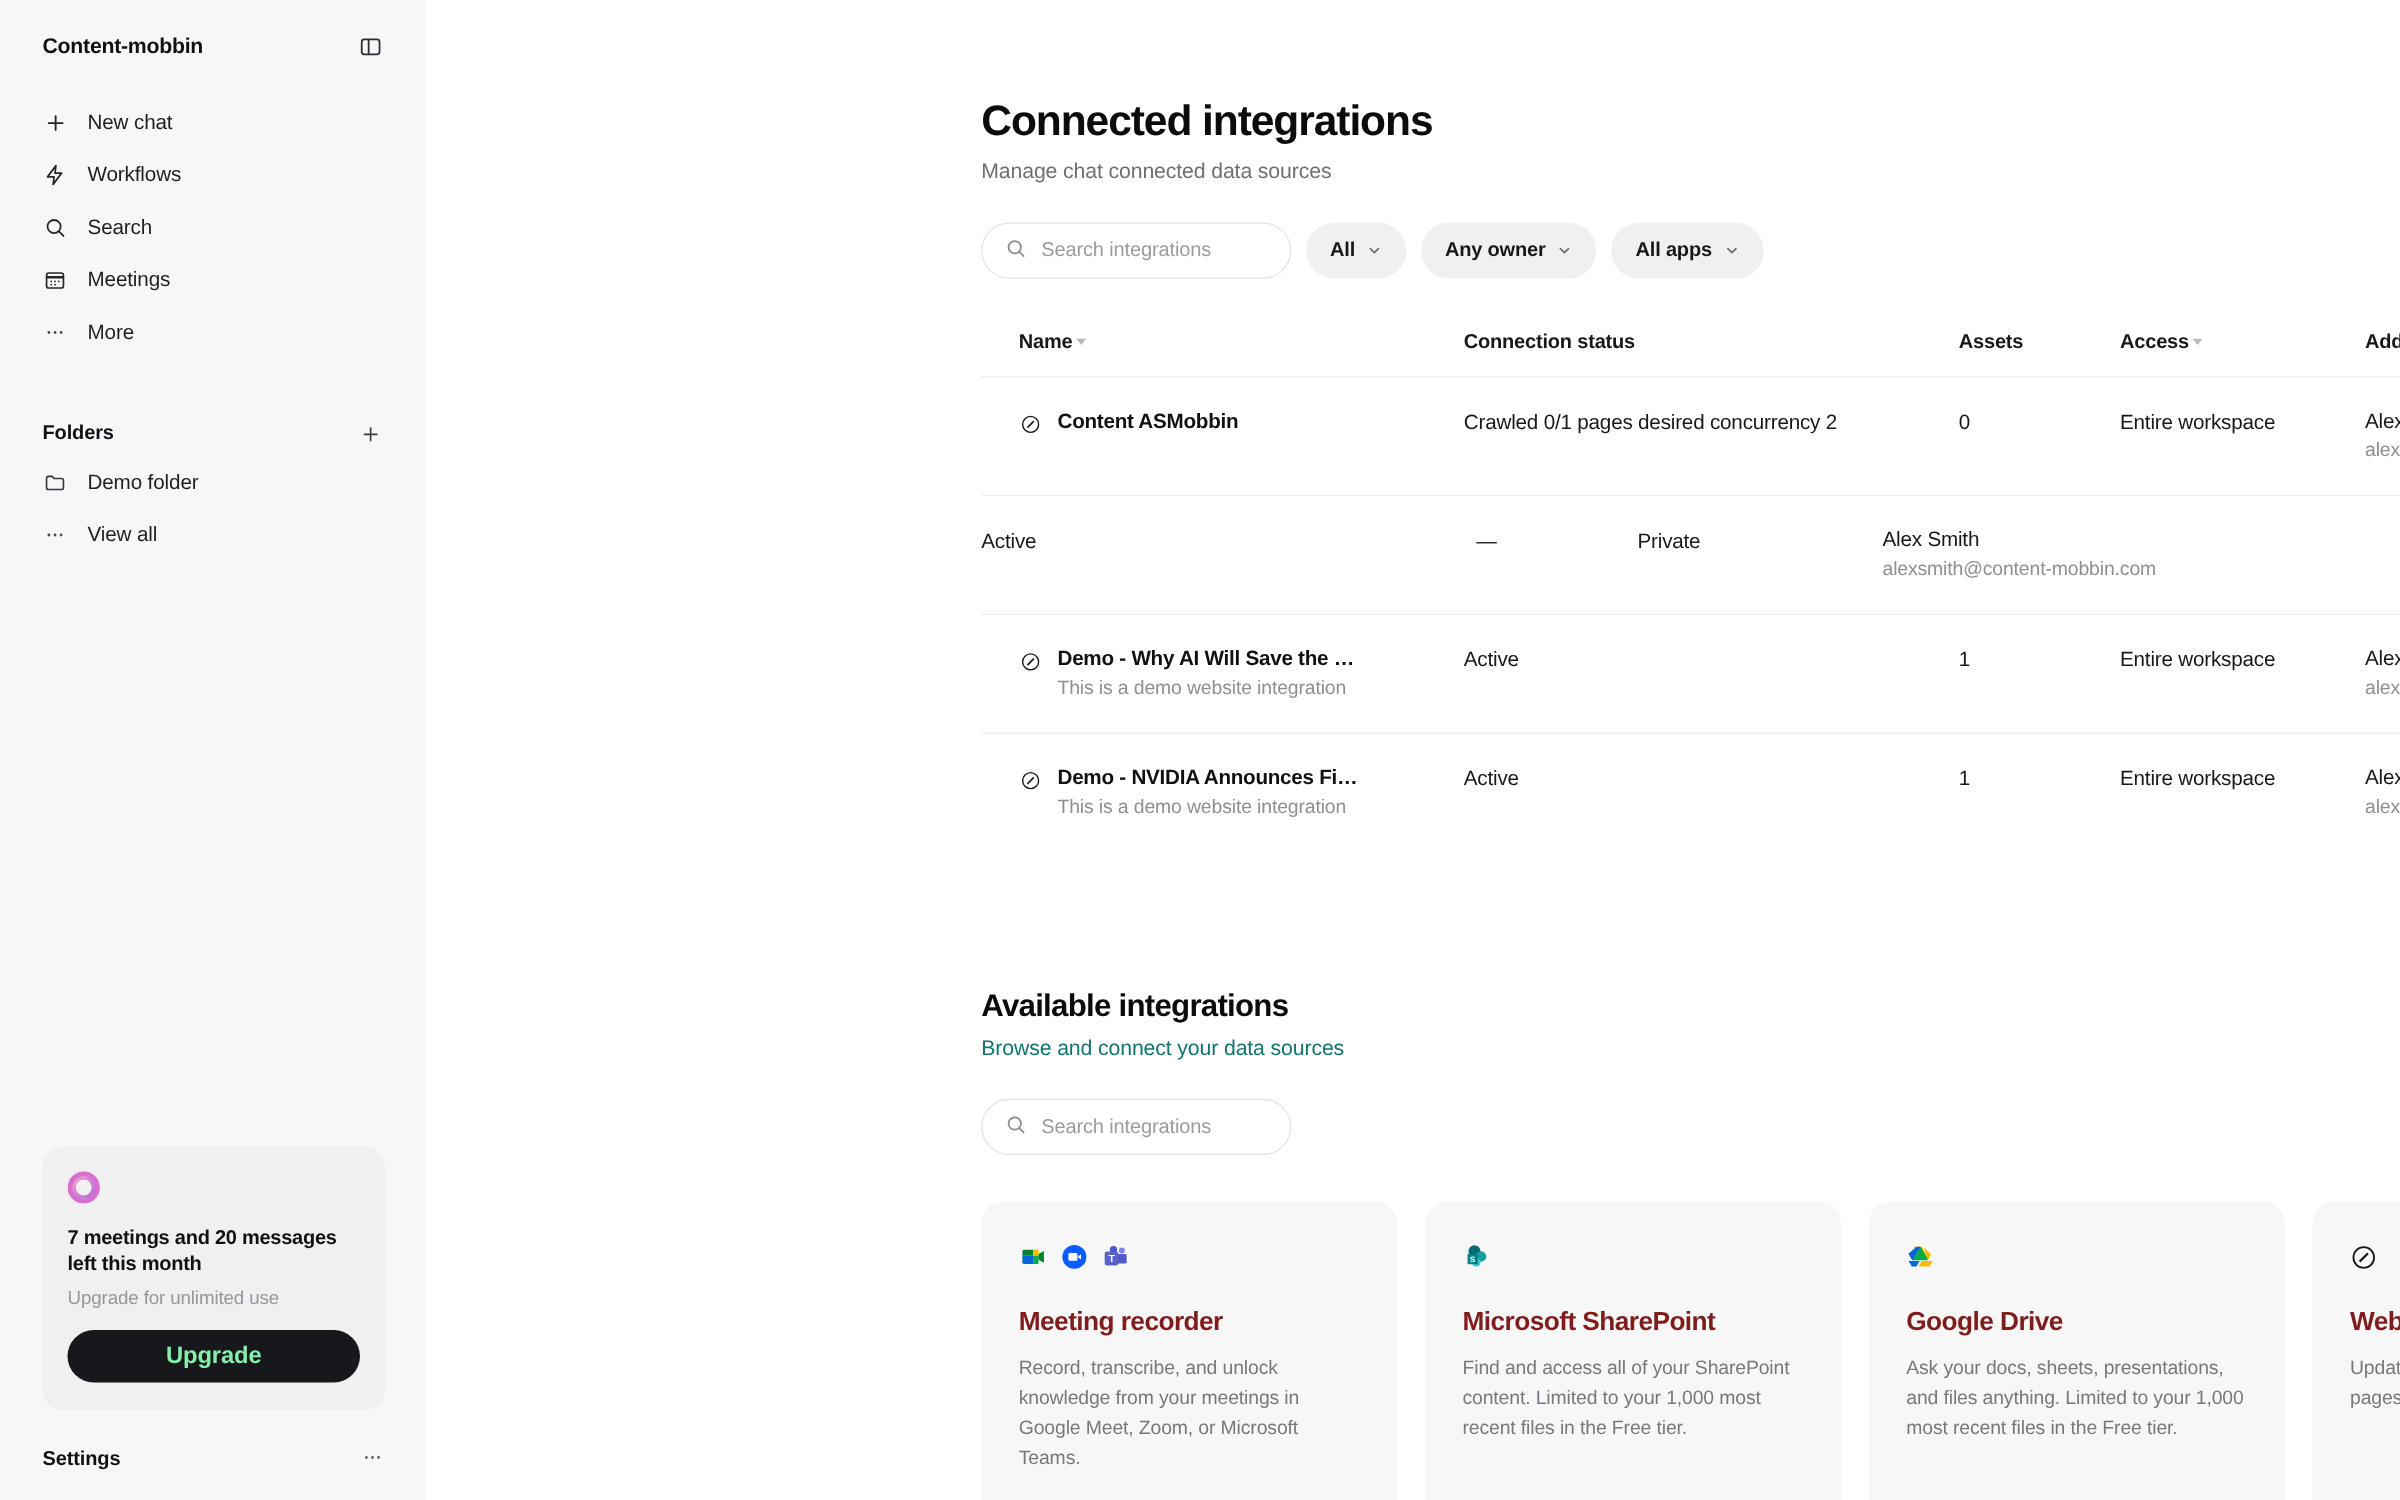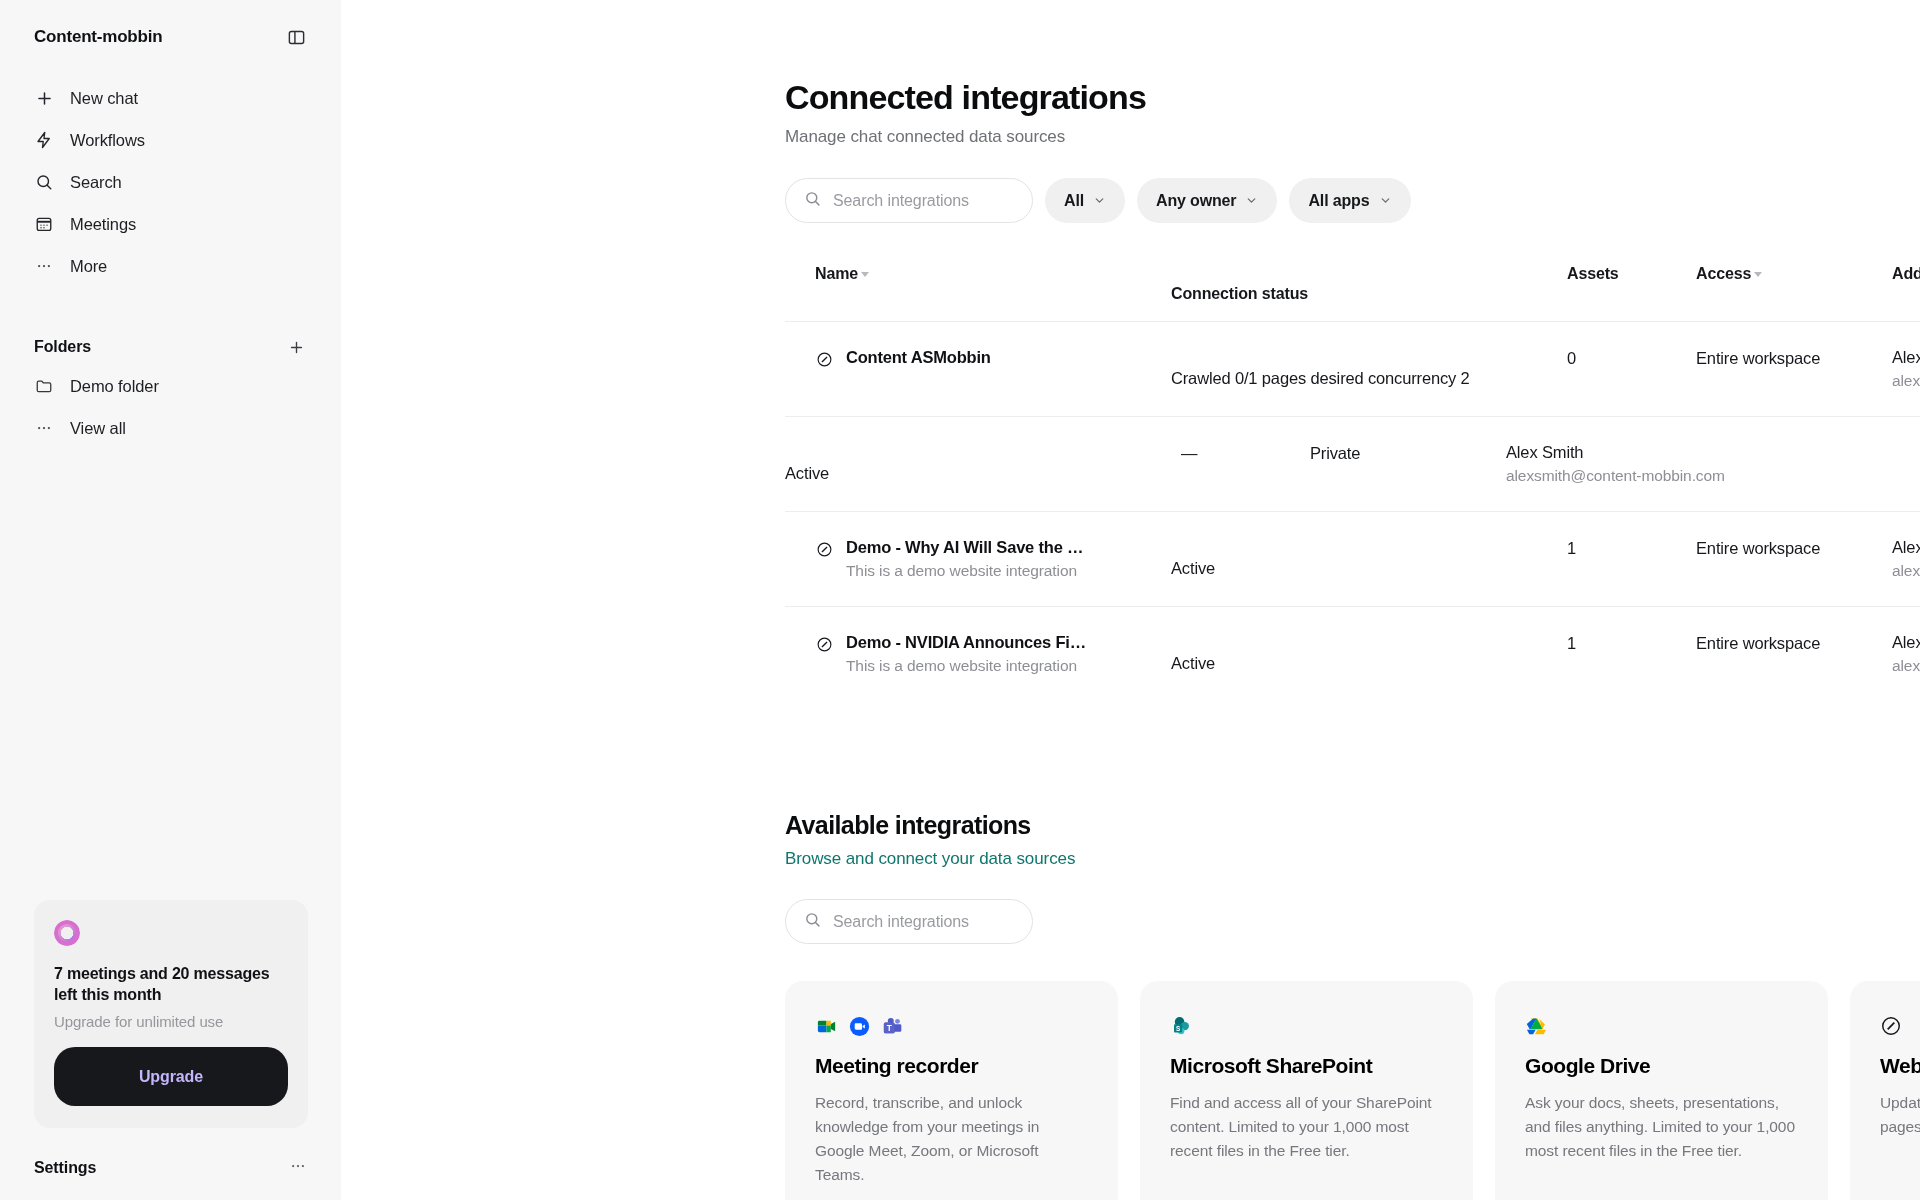--- a/index.html
+++ b/index.html
@@ -51,22 +51,22 @@
     width: 26px; height: 26px; border-radius: 50%;
     border: 4px solid #d86fd0;
     background: linear-gradient(135deg,#f0a4c8,#b06bdd);
     -webkit-mask: radial-gradient(circle, transparent 6px, #000 6.5px);
             mask: radial-gradient(circle, transparent 6px, #000 6.5px);
     margin-bottom: 17px;
   }
   .up-title { font-size: 16px; font-weight: 700; line-height: 1.35; letter-spacing: -0.2px; color: #101114; }
   .up-sub { font-size: 15px; color: #96979c; margin-top: 7px; letter-spacing: -0.1px; }
   .up-btn {
-    margin-top: 17px; width: 100%; height: 59px; border-radius: 21px;
-    background: #17181c; color: #c4b5fd; font-size: 16px; font-weight: 700;
+    margin-top: 17px; width: 100%; height: 42px; border-radius: 21px;
+    background: #17181c; color: #86efac; font-size: 19px; font-weight: 700;
     border: none; cursor: pointer; font-family: inherit; letter-spacing: -0.1px;
   }
   .settings-row {
     display: flex; align-items: center; justify-content: space-between;
     height: 52px; padding: 0 12px; margin-bottom: 6px; cursor: pointer;
   }
   .settings-row .lbl { font-size: 16px; font-weight: 700; color: #101114; letter-spacing: -0.1px; }
   .dots { color: #5e6066; font-size: 17px; letter-spacing: 1px; }
 
   
@@ -90,21 +90,21 @@
 
   
   .table { margin-top: 42px; width: 1383px; }
   .trow { display: flex; align-items: flex-start; }
   .thead { padding-bottom: 18px; }
   .th {
     font-size: 16px; font-weight: 700; color: #17181c; letter-spacing: -0.15px;
     display: flex; align-items: center; gap: 2px;
   }
   .col-name   { width: 386px; flex: 0 0 386px; padding-left: 30px; }
-  .col-status { width: 396px; flex: 0 0 396px; margin-top: 20px; }
+  .col-status { width: 396px; flex: 0 0 396px; }
   .col-assets { width: 129px; flex: 0 0 129px; }
   .col-access { width: 196px; flex: 0 0 196px; }
   .col-added  { width: 276px; flex: 0 0 276px; }
   .tbody-row {
     border-top: 1px solid #ededee; padding: 26px 0 26px 0; min-height: 91px;
   }
   .cell { font-size: 16.5px; color: #17181c; letter-spacing: -0.15px; line-height: 1.26; }
   .name-cell { display: flex; gap: 13px; align-items: flex-start; padding-left: 30px; }
   .name-ico { width: 18px; height: 18px; flex: 0 0 18px; margin-top: 2px; display:flex; align-items:center; justify-content:center; }
   .name-main { font-size: 16.5px; font-weight: 700; color: #101114; letter-spacing: -0.2px; white-space: nowrap; }
@@ -118,21 +118,21 @@
   .sec2-sub { font-size: 17px; color: #0f766e; margin-top: 9px; letter-spacing: -0.1px; }
   .sec2 .search-box { margin-top: 30px; }
 
   .cards { display: flex; gap: 22px; margin-top: 37px; }
   .card {
     width: 333px; flex: 0 0 333px; min-height: 275px;
     background: #f7f7f7; border-radius: 18px;
     padding: 34px 30px 30px 30px;
   }
   .card-icons { display: flex; gap: 10px; align-items: center; height: 26px; }
-  .card-title { font-size: 21px; font-weight: 700; letter-spacing: -0.45px; color: #000000; margin-top: 13px; }
+  .card-title { font-size: 21px; font-weight: 700; letter-spacing: -0.45px; color: #7f1d1d; margin-top: 25px; }
   .card-desc { font-size: 15.5px; color: #76787d; line-height: 1.54; margin-top: 13px; letter-spacing: -0.1px; }
 </style>
 </head>
 <body>
 
 <div class="app">
 
   <aside class="sidebar">
     <div class="sb-top">
       <div class="sb-title">Content-mobbin</div>

